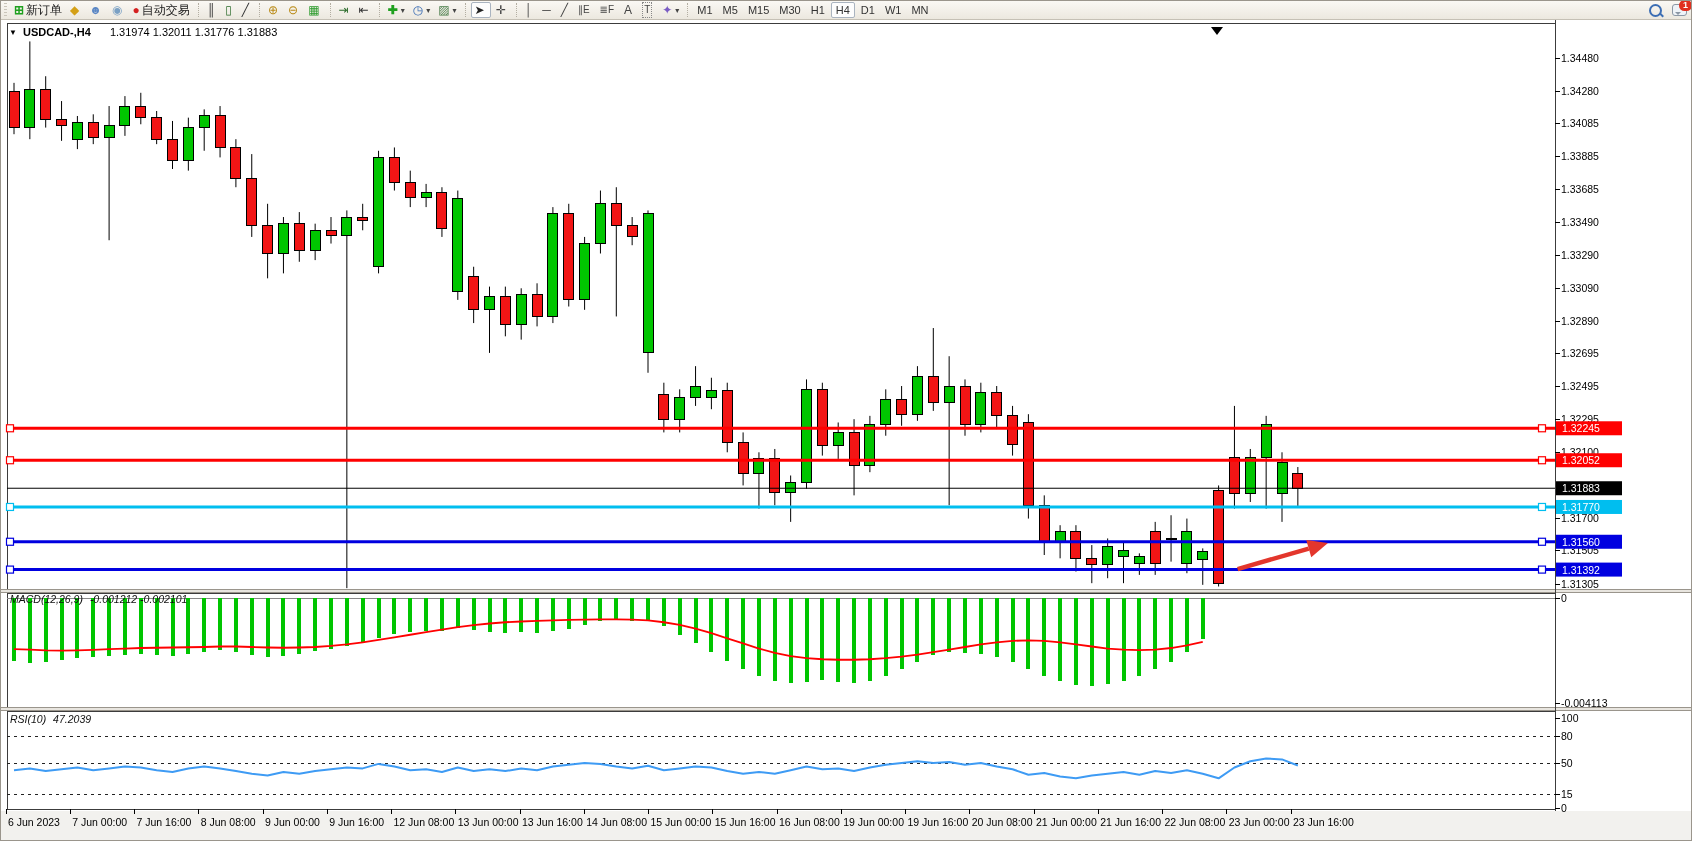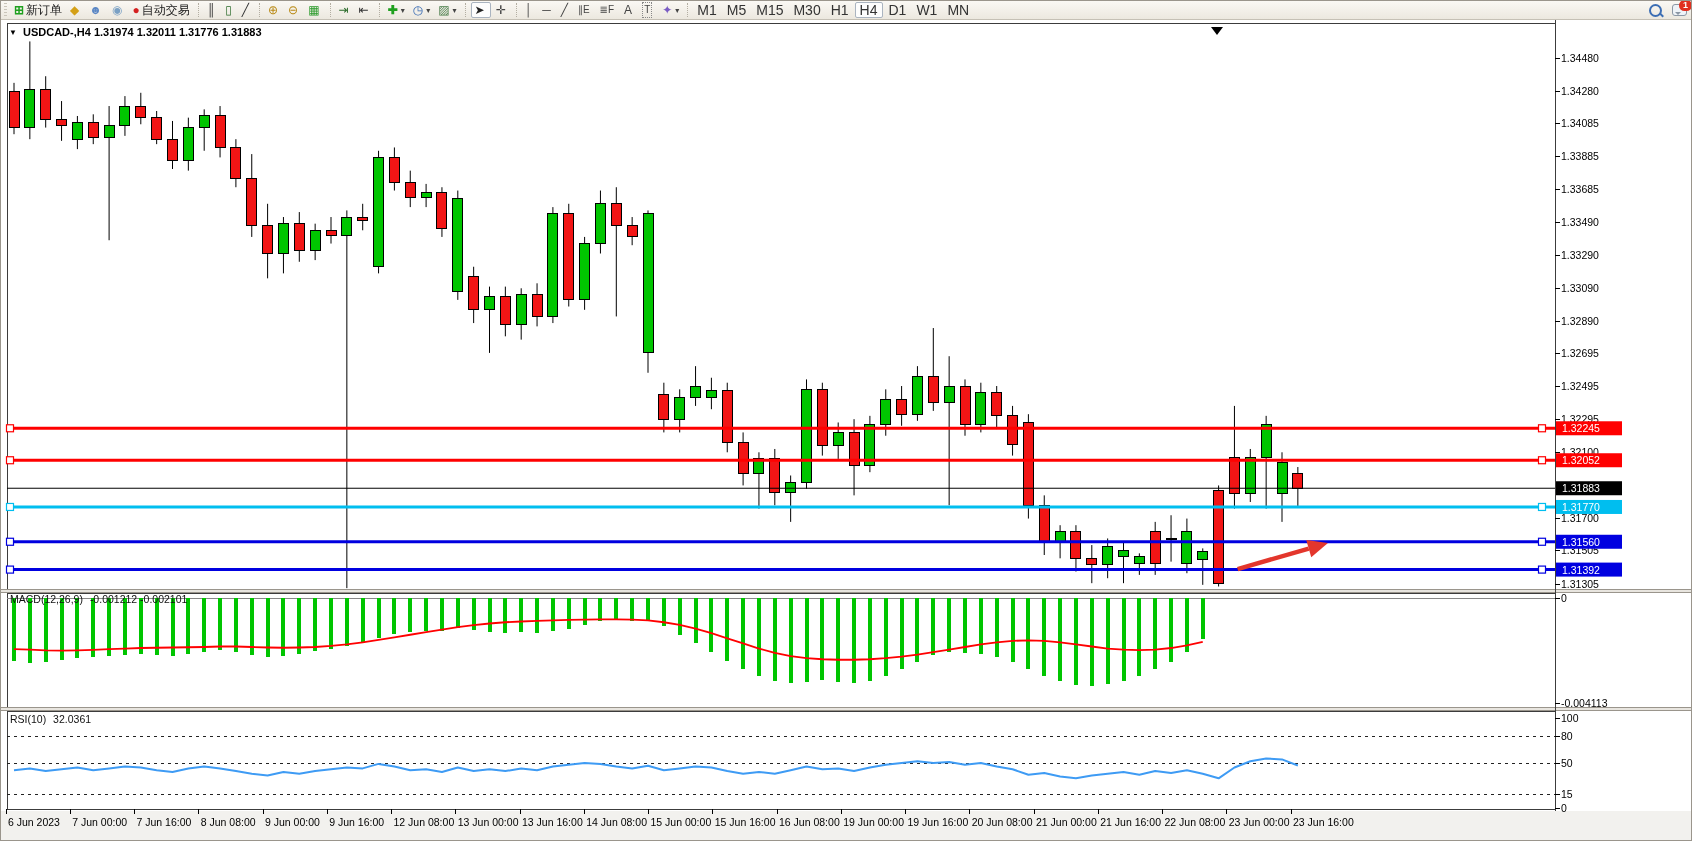--- a/index.html
+++ b/index.html
@@ -5,31 +5,31 @@
   html,body{margin:0;padding:0;background:#d9d5cd;font-family:"Liberation Sans",sans-serif;}
   #app{position:relative;width:1692px;height:841px;background:#fff;overflow:hidden;border:1px solid #9a958c;box-sizing:border-box;}
   
   #toolbar{position:absolute;left:0;top:0;width:1692px;height:18px;background:linear-gradient(#faf8f4,#ece8df);border-bottom:1px solid #c5c0b5;display:flex;align-items:center;font-size:12px;color:#1a1a1a;white-space:nowrap;z-index:5;}
   .tbtn{display:inline-flex;align-items:center;height:16px;padding:0 3px;margin:0 1px;border-radius:2px;cursor:default;}
   .tbtn.active{background:#fdfdfd;border:1px solid #aab4c0;height:14px;}
   .ticon{display:inline-block;font-size:12px;line-height:14px;margin-right:2px;}
   .sep{width:0;height:14px;border-left:1px dotted #b3aea2;margin:0 4px;}
   .grip{width:3px;height:14px;margin:0 3px;background:repeating-linear-gradient(#c9c4b9 0 1px,transparent 1px 3px);}
   .chev{font-size:8px;color:#444;margin-left:1px;}
-  .tf{font-size:14px;color:#333;padding:0 4px;}
+  .tf{font-size:11px;color:#333;padding:0 4px;}
   #right-tools{margin-left:auto;display:flex;align-items:center;margin-right:6px;}
   .mag{position:relative;width:9px;height:9px;border:2px solid #3c6eb4;border-radius:50%;display:inline-block;margin-right:10px;}
   .mag::after{content:"";position:absolute;left:8px;top:8px;width:5px;height:2px;background:#3c6eb4;transform:rotate(45deg);}
   .bubble{position:relative;width:13px;height:10px;border:1px solid #8b97a5;border-radius:3px;background:#eef3f8;display:inline-block;}
   .bubble::after{content:"";position:absolute;left:2px;bottom:-3px;border:3px solid transparent;border-top-color:#8b97a5;}
   .nbadge{position:absolute;right:-6px;top:-5px;min-width:11px;height:11px;border-radius:6px;background:#e03020;color:#fff;font-size:9px;font-weight:bold;text-align:center;line-height:11px;padding:0 1px;}
   
   #chart-title{position:absolute;left:8px;top:25px;font-size:11px;font-weight:bold;color:#000;z-index:4;}
   #chart-title .tri{font-size:8px;vertical-align:1px;margin-right:3px;color:#000;}
-  #macd-lbl,#rsi-lbl{position:absolute;left:9px;font-size:10.5px;color:#111;z-index:4;background:transparent;}
+  #macd-lbl,#rsi-lbl{position:absolute;left:9px;font-size:10.5px;color:#111;z-index:4;background:transparent;font-style:italic;}
   #macd-lbl{top:592px;}
   #rsi-lbl{top:712px;}
   svg text{font-family:"Liberation Sans",sans-serif;}
 </style>
 </head>
 <body>
 
 <div id="app">
 
   <div id="toolbar">
@@ -138,29 +138,29 @@
       <span class="mag"></span>
       <span class="bubble">
         <span class="nbadge">1</span>
       </span>
     </div>
   </div>
 
   <div id="chart-title">
     <span class="tri">▼</span>
     <span>USDCAD-,H4</span>
-    <span style="font-weight:bold;margin-left:0;">1.31974 1.32011 1.31776 1.31883</span>
+    <span style="font-weight:normal;margin-left:16px;">1.31974 1.32011 1.31776 1.31883</span>
   </div>
   <div id="macd-lbl">
     <span>MACD(12,26,9)</span>
     <span style="margin-left:4px;">-0.001212 -0.002101</span>
   </div>
   <div id="rsi-lbl">
     <span>RSI(10)</span>
-    <span style="margin-left:4px;">32.0361</span>
+    <span style="margin-left:4px;">47.2039</span>
   </div>
 
   <svg id="cv" width="1692" height="823" viewBox="0 0 1692 823" style="position:absolute;left:0;top:18px;">
       <rect x="0" y="0" width="1692" height="823" fill="#ffffff"></rect>
       <rect x="0" y="792" width="1692" height="31" fill="#f2f1ee"></rect>
       <rect x="6" y="4" width="1548" height="566" fill="#fff" stroke="#3c3c3c" stroke-width="1" shape-rendering="crispEdges"></rect>
       <rect x="6" y="574" width="1548" height="114" fill="#fff" stroke="#3c3c3c" stroke-width="1" shape-rendering="crispEdges"></rect>
       <rect x="6" y="692" width="1548" height="98" fill="#fff" stroke="#3c3c3c" stroke-width="1" shape-rendering="crispEdges"></rect>
       <rect x="0" y="570" width="1692" height="4" fill="#e8e5df"></rect>
       <line x1="0" y1="570.5" x2="1692" y2="570.5" stroke="#9a958c" shape-rendering="crispEdges"></line>

